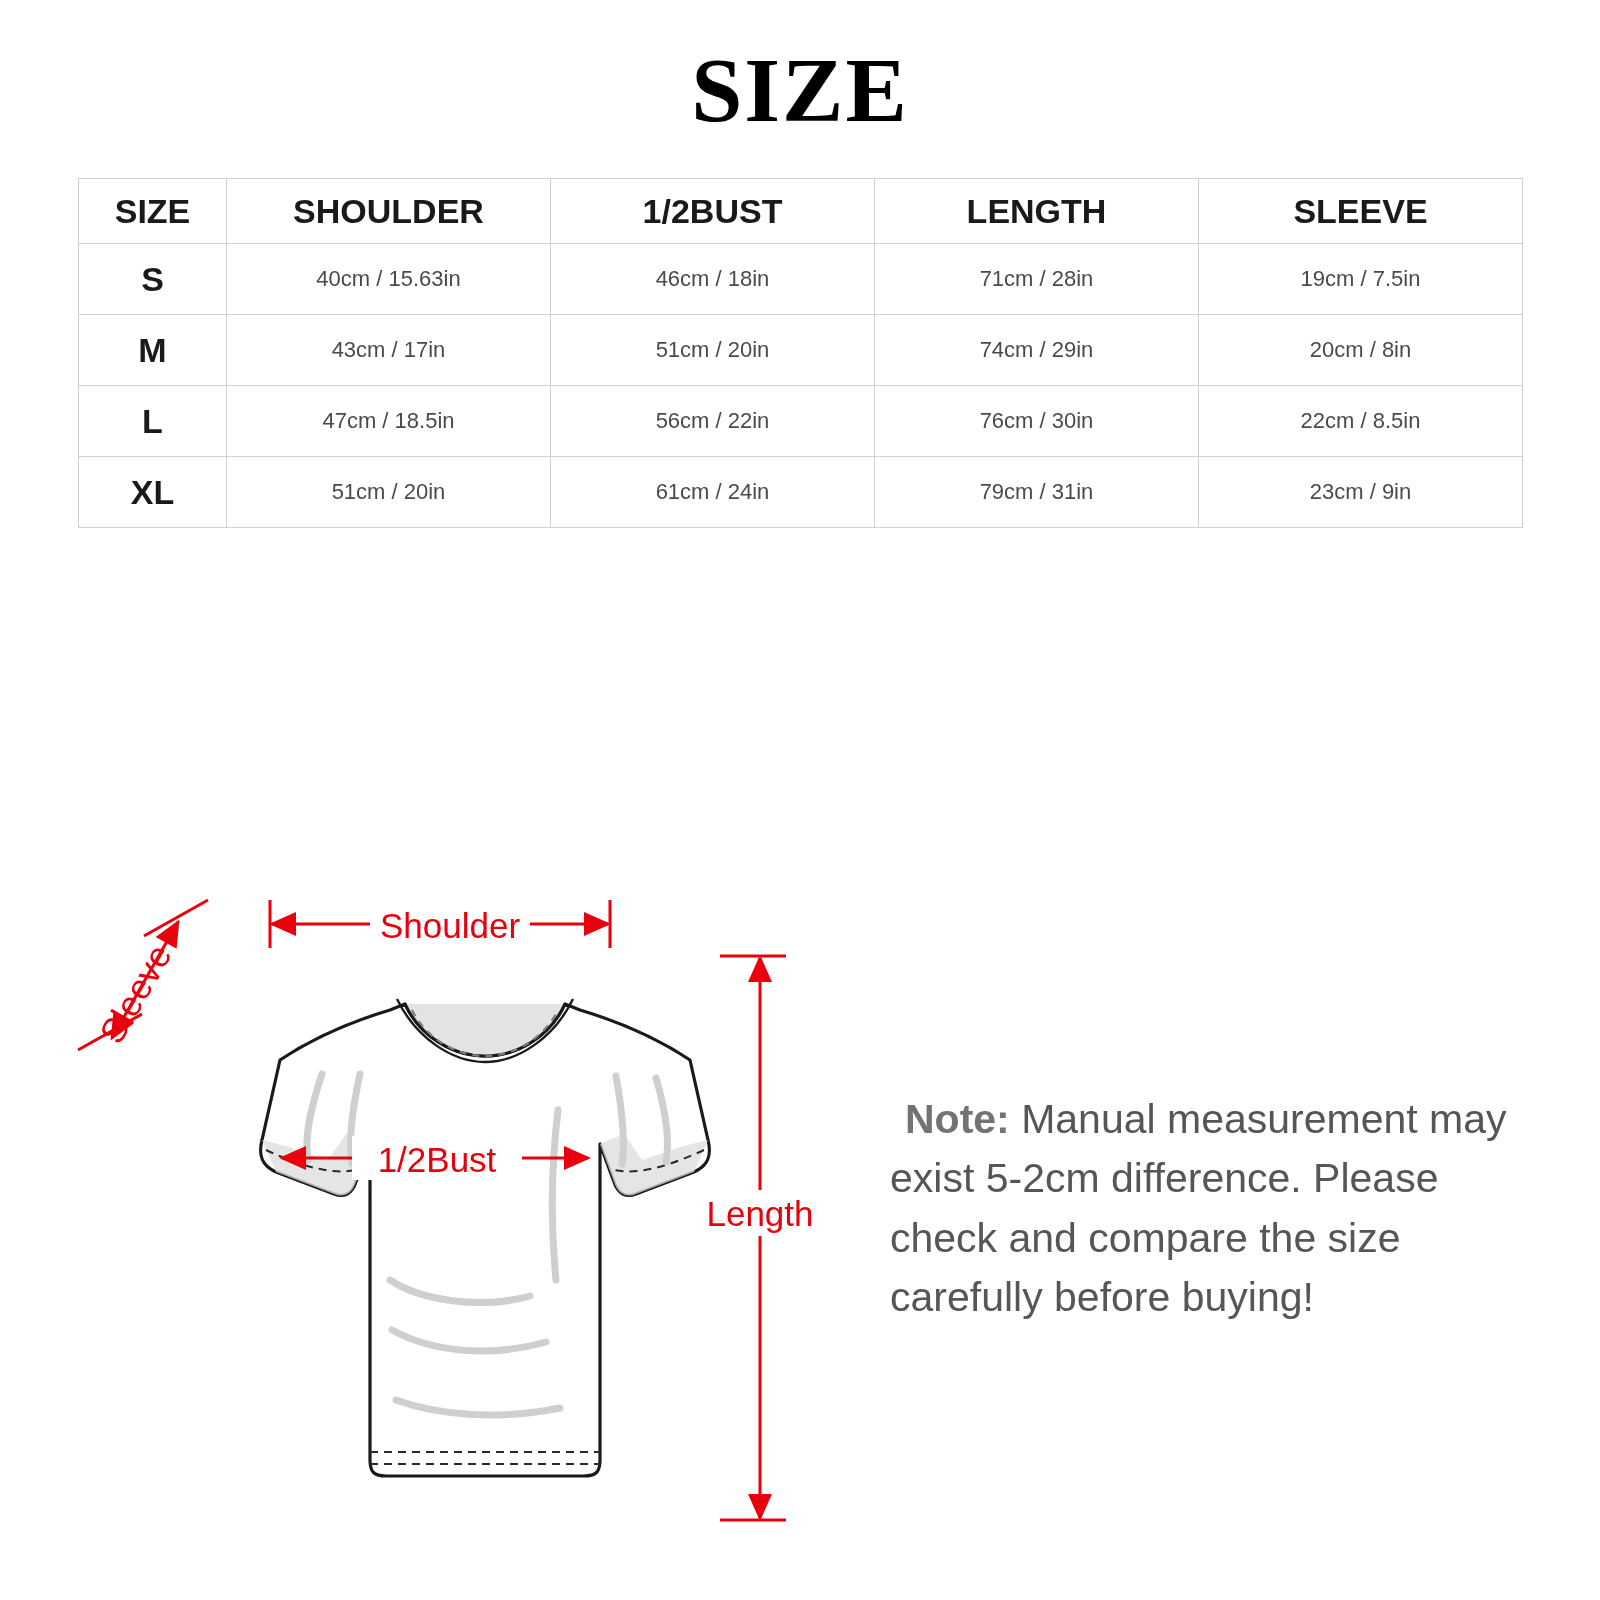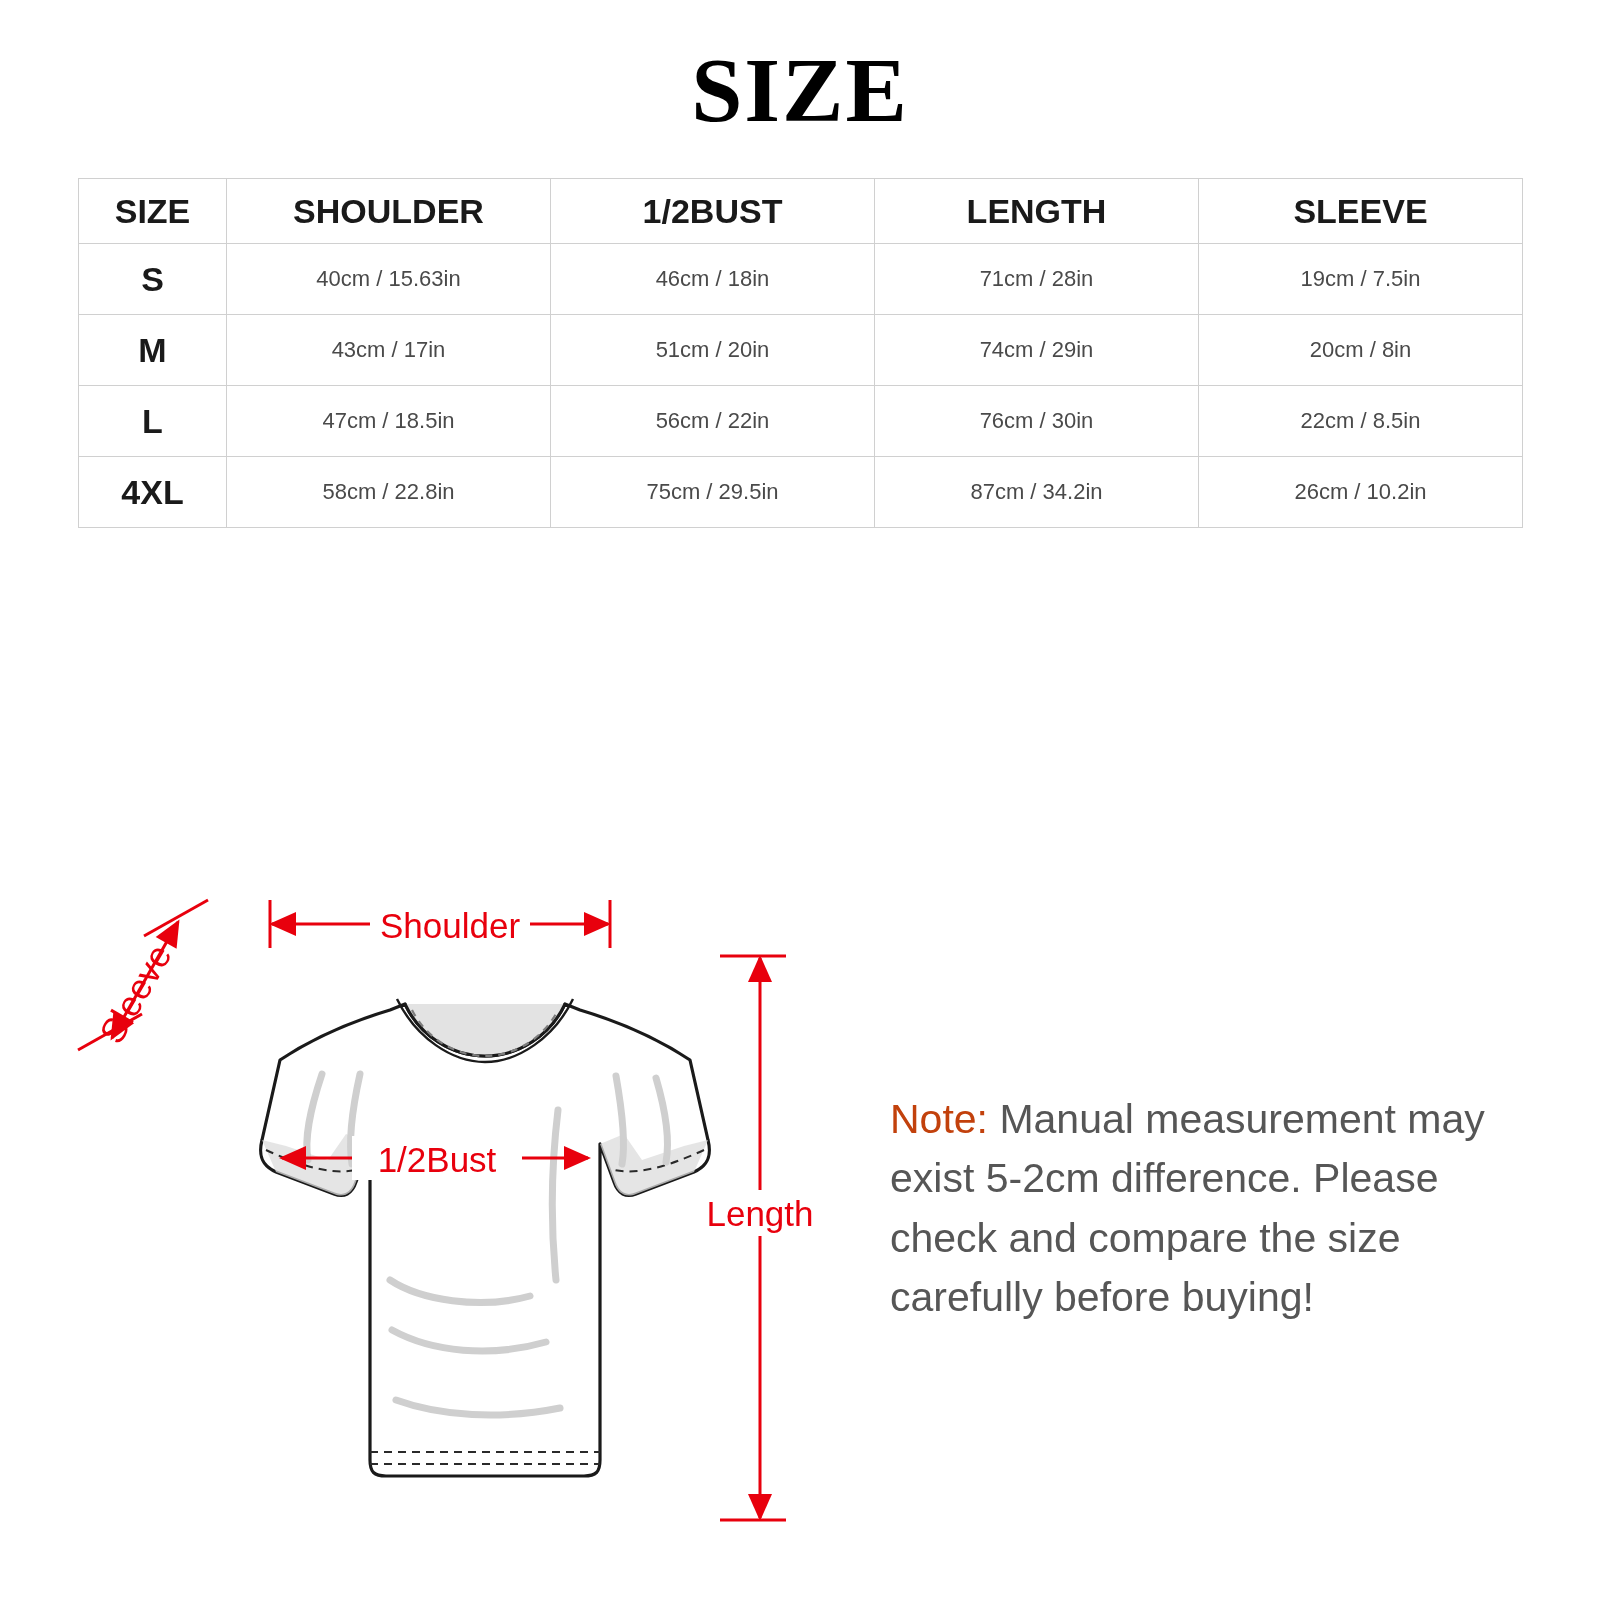--- a/index.html
+++ b/index.html
@@ -79,22 +79,23 @@
   #note {
     position: absolute;
     left: 890px;
     top: 1090px;
     width: 660px;
     font-size: 41px;
     line-height: 1.45;
     color: #565656;
   }
   #note .note-label {
-    font-weight: normal;
-    color: #c2410c;
+    font-weight: bold;
+    color: #737373;
+    margin-left: 15px;
   }
 
   .red-text {
     fill: #e8000d;
     font-family: "Liberation Sans", sans-serif;
   }
 </style>
 </head>
 <body>
 
@@ -133,25 +134,25 @@
       <td>20cm / 8in</td>
     </tr>
     <tr>
       <td class="size-col">L</td>
       <td>47cm / 18.5in</td>
       <td>56cm / 22in</td>
       <td>76cm / 30in</td>
       <td>22cm / 8.5in</td>
     </tr>
     <tr>
-      <td class="size-col">4XL</td>
-      <td>58cm / 22.8in</td>
-      <td>75cm / 29.5in</td>
-      <td>87cm / 34.2in</td>
-      <td>26cm / 10.2in</td>
+      <td class="size-col">XL</td>
+      <td>51cm / 20in</td>
+      <td>61cm / 24in</td>
+      <td>79cm / 31in</td>
+      <td>23cm / 9in</td>
     </tr>
   </tbody>
 </table>
 
 <div id="diagram">
   <svg width="800" height="700" viewBox="0 0 800 700" xmlns="http://www.w3.org/2000/svg">
     <defs>
       <marker id="arrowR" markerWidth="10" markerHeight="10" refX="8" refY="4" orient="auto">
         <path d="M0,0 L9,4 L0,8 z" fill="#e8000d"></path>
       </marker>

